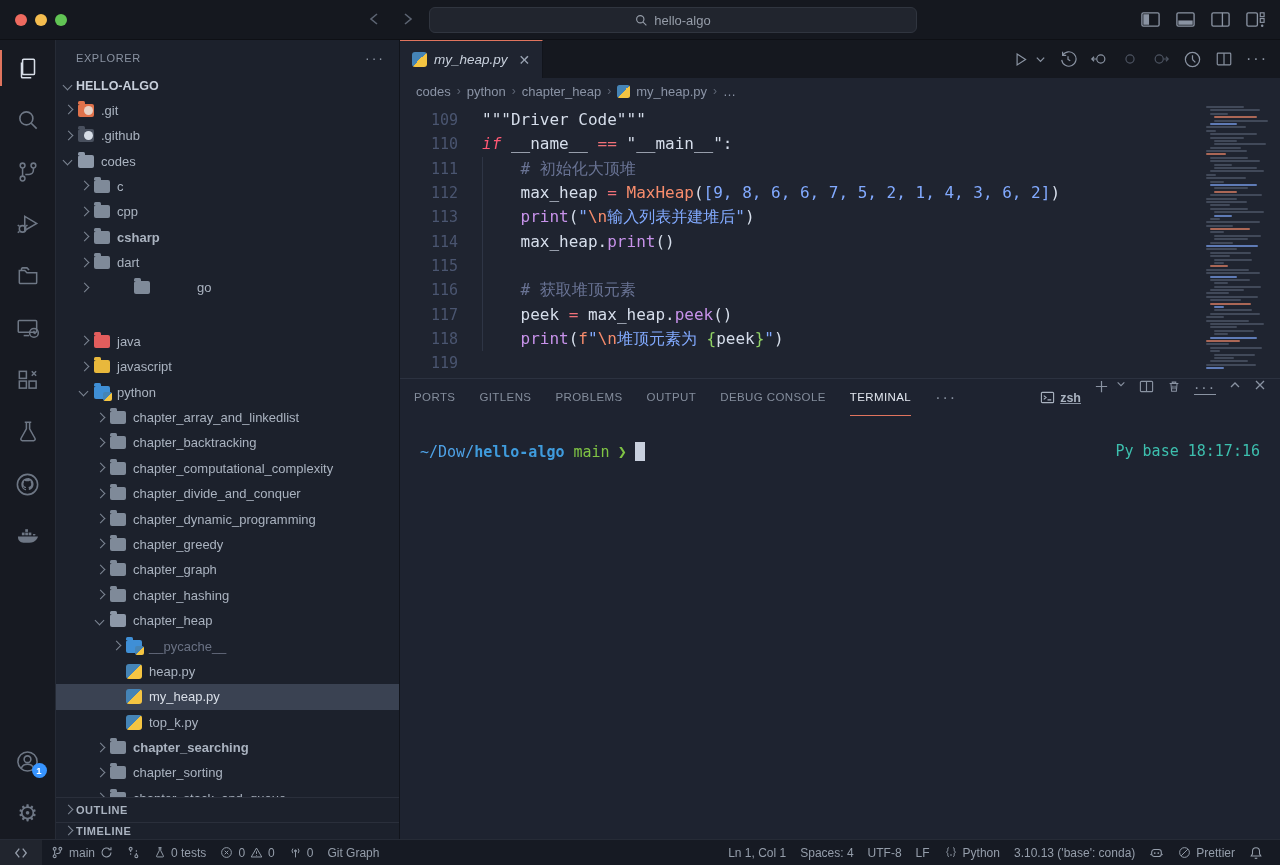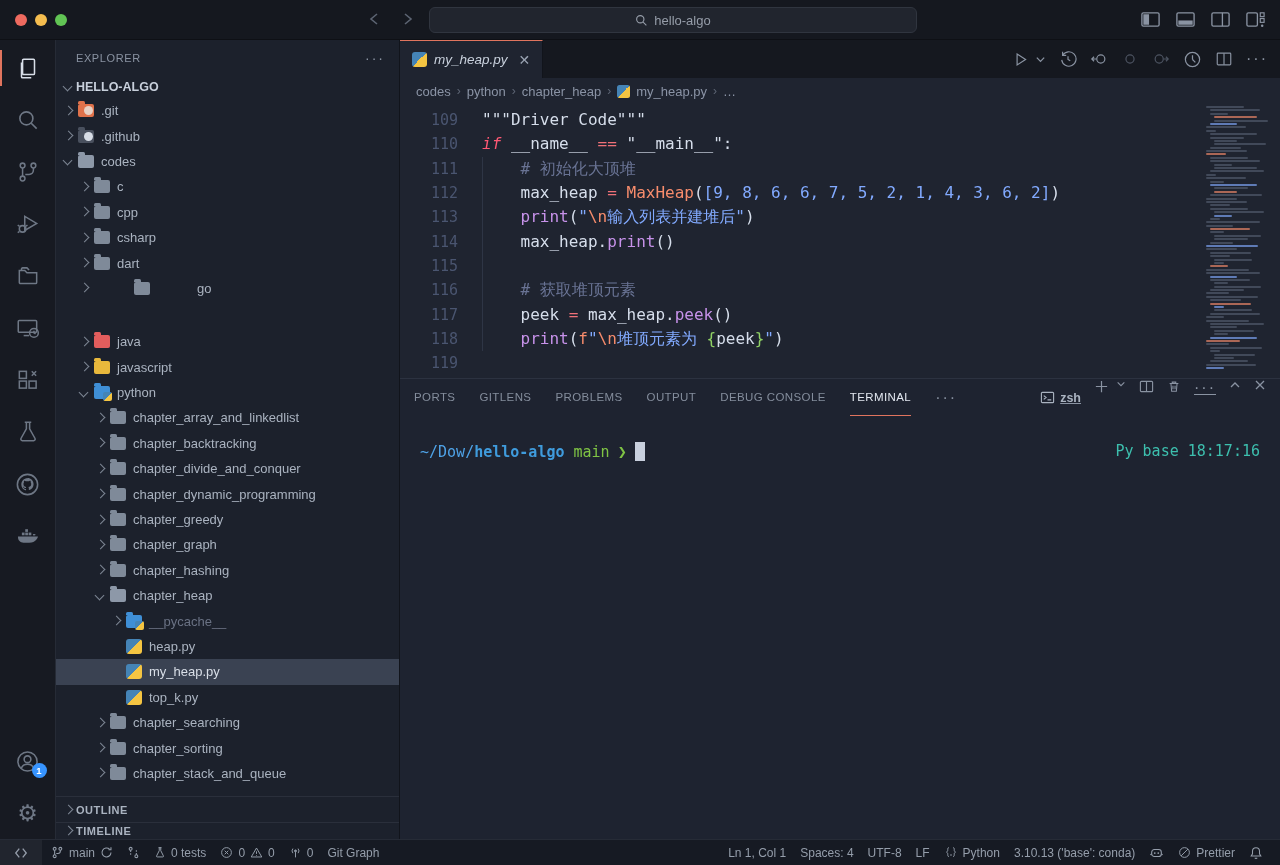--- a/index.html
+++ b/index.html
@@ -293,21 +293,21 @@
           <div class="trow" style="padding-left: 20px;">
             <span class="chev right"></span>
             <span class="ico folder"></span>
             <span class="tlabel">c</span>
           </div>
           <div class="trow" style="padding-left: 20px;">
             <span class="chev right"></span>
             <span class="ico folder"></span>
             <span class="tlabel">cpp</span>
           </div>
-          <div class="trow" style="padding-left: 20px;">
+          <div class="trow" style="padding-left: 20px; font-weight: bold;">
             <span class="chev right"></span>
             <span class="ico folder"></span>
             <span class="tlabel">csharp</span>
           </div>
           <div class="trow" style="padding-left: 20px;">
             <span class="chev right"></span>
             <span class="ico folder"></span>
             <span class="tlabel">dart</span>
           </div>
           <div class="trow" style="padding-left: 20px; gap: 40px;">
@@ -336,20 +336,25 @@
             <span class="tlabel">chapter_array_and_linkedlist</span>
           </div>
           <div class="trow" style="padding-left: 36px;">
             <span class="chev right"></span>
             <span class="ico folder"></span>
             <span class="tlabel">chapter_backtracking</span>
           </div>
           <div class="trow" style="padding-left: 36px;">
             <span class="chev right"></span>
             <span class="ico folder"></span>
+            <span class="tlabel">chapter_computational_complexity</span>
+          </div>
+          <div class="trow" style="padding-left: 36px;">
+            <span class="chev right"></span>
+            <span class="ico folder"></span>
             <span class="tlabel">chapter_divide_and_conquer</span>
           </div>
           <div class="trow" style="padding-left: 36px;">
             <span class="chev right"></span>
             <span class="ico folder"></span>
             <span class="tlabel">chapter_dynamic_programming</span>
           </div>
           <div class="trow" style="padding-left: 36px;">
             <span class="chev right"></span>
             <span class="ico folder"></span>
@@ -383,21 +388,21 @@
           <div class="trow selected" style="padding-left: 52px;">
             <span class="chev none"></span>
             <span class="ico python-file"></span>
             <span class="tlabel">my_heap.py</span>
           </div>
           <div class="trow" style="padding-left: 52px;">
             <span class="chev none"></span>
             <span class="ico python-file"></span>
             <span class="tlabel">top_k.py</span>
           </div>
-          <div class="trow" style="padding-left: 36px;">
+          <div class="trow" style="padding-left: 36px; font-weight: bold;">
             <span class="chev right"></span>
             <span class="ico folder"></span>
             <span class="tlabel">chapter_searching</span>
           </div>
           <div class="trow" style="padding-left: 36px;">
             <span class="chev right"></span>
             <span class="ico folder"></span>
             <span class="tlabel">chapter_sorting</span>
           </div>
           <div class="trow" style="padding-left: 36px;">

